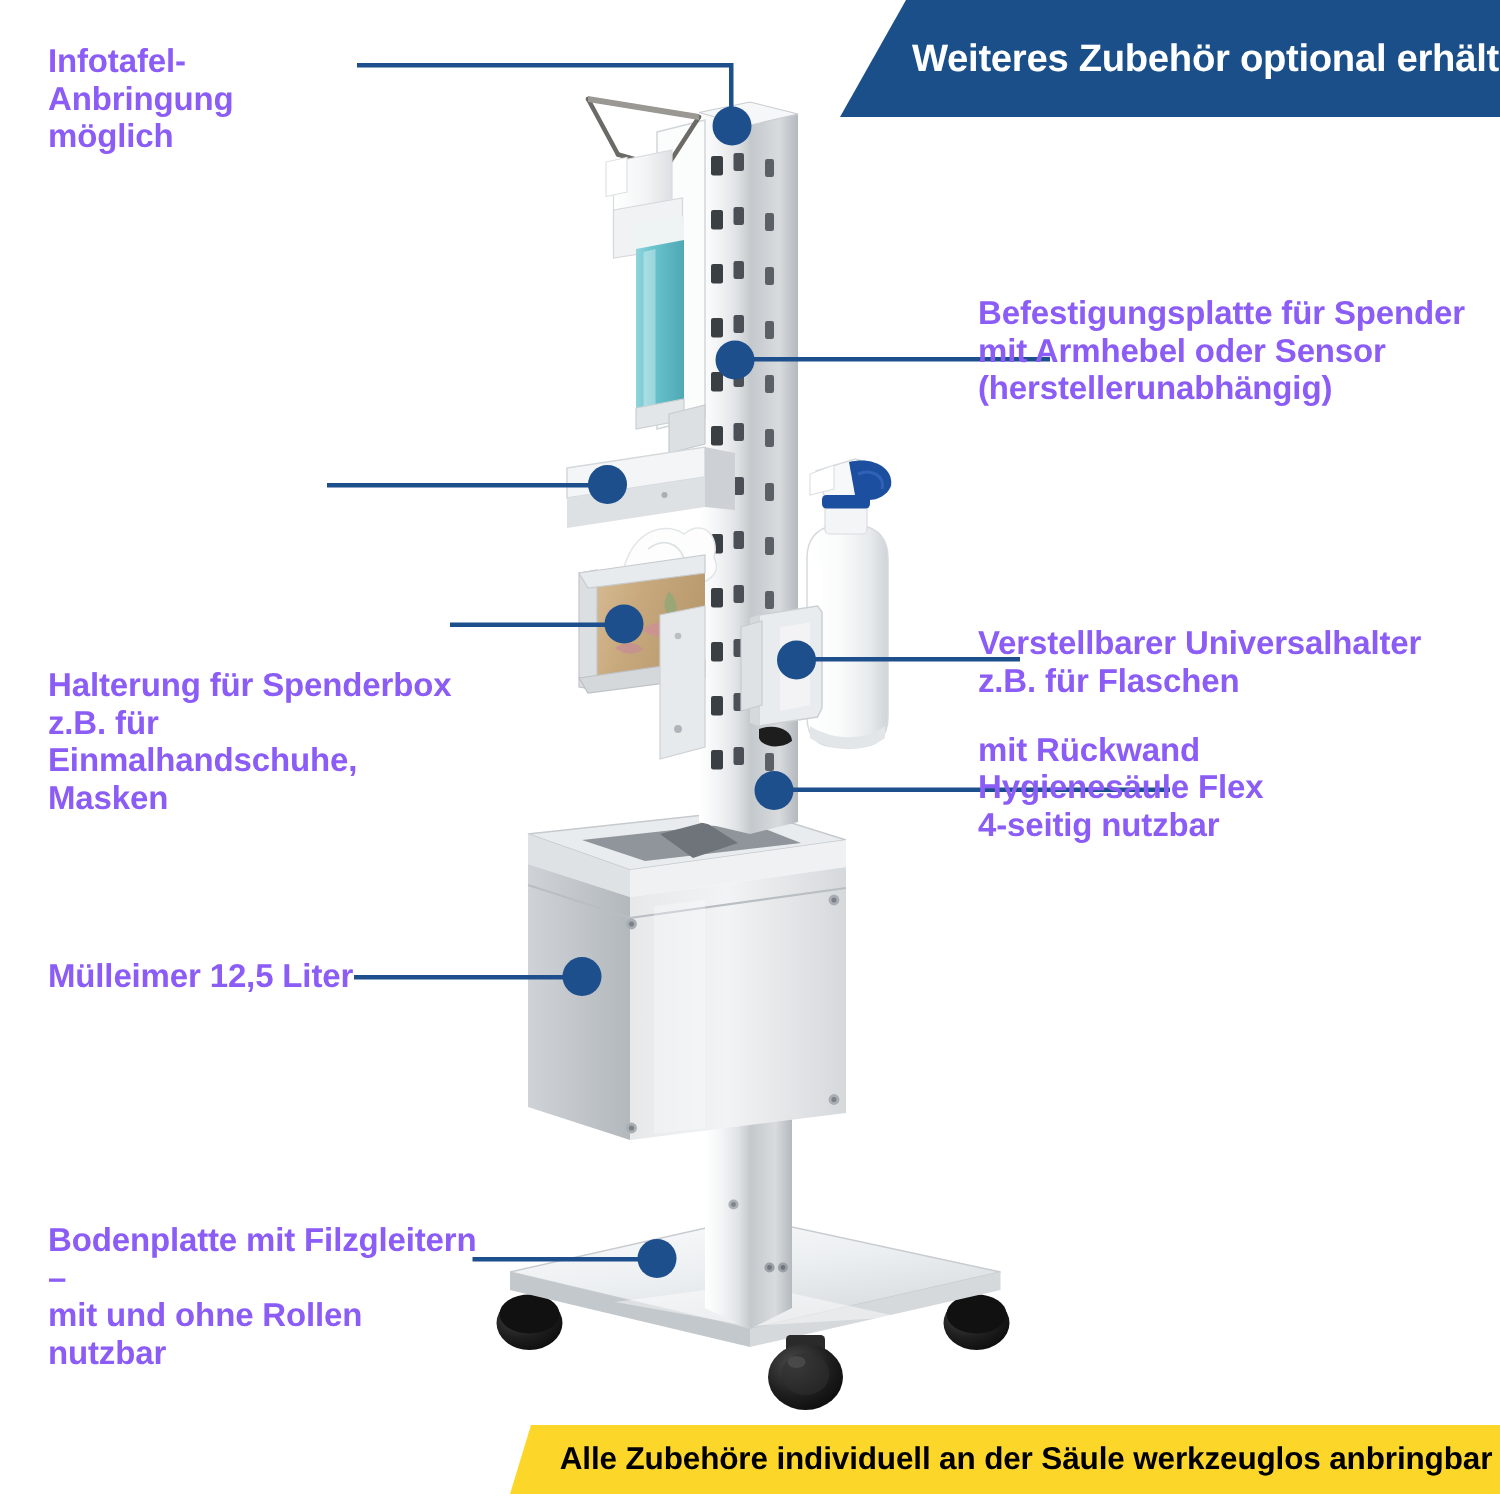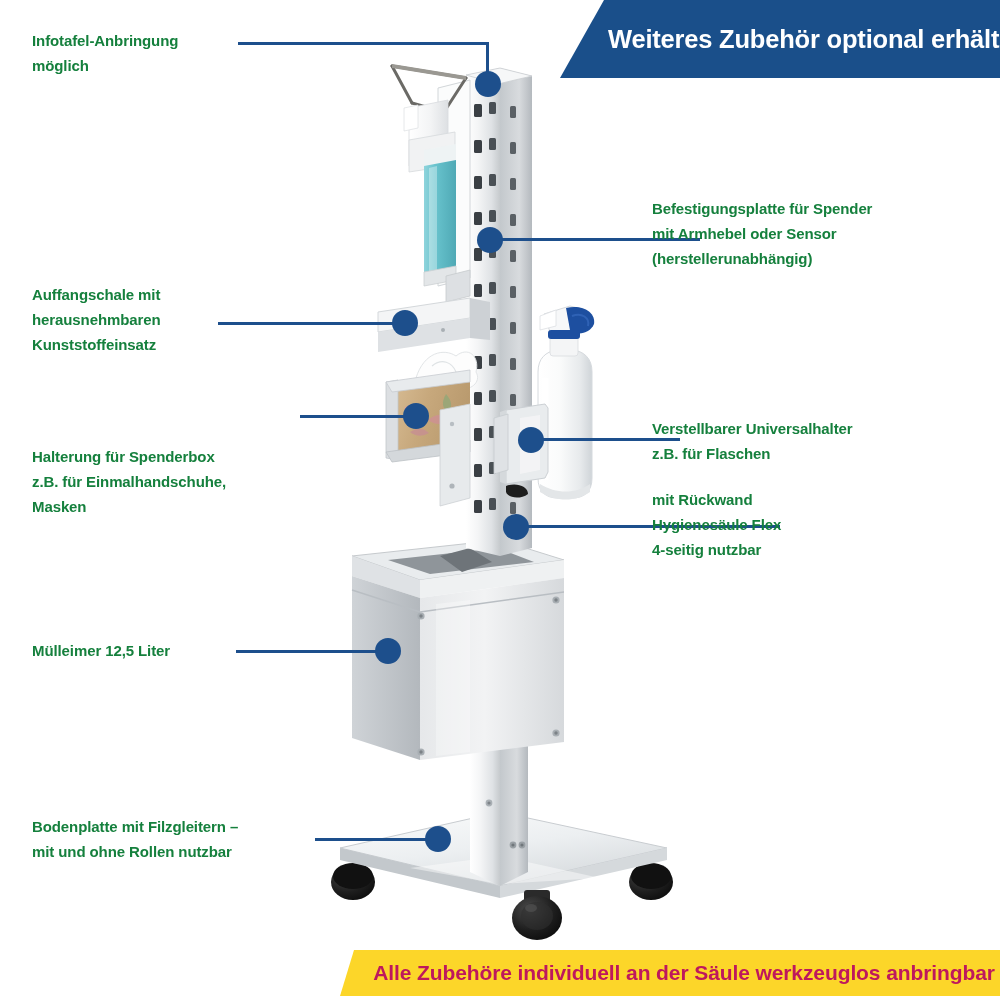--- a/index.html
+++ b/index.html
@@ -29,34 +29,34 @@
     background: #1a4f8a;
     color: #ffffff;
     clip-path: polygon(44px 0, 440px 0, 440px 78px, 0px 78px);
     padding-left: 48px;
     font-size: 25.5px;
     letter-spacing: -0.2px;
   }
   #banner-bottom {
     left: 340px; top: 950px; width: 660px; height: 46px;
     background: #fcd629;
-    color: #be185d;
+    color: #000000;
     clip-path: polygon(14px 0, 660px 0, 660px 46px, 0px 46px);
     padding-left: 28px;
     font-size: 21px;
     justify-content: center;
     letter-spacing: -0.1px;
   }
 
   
   .callout {
     position: absolute;
-    color: #15803d;
+    color: #8b5cf6;
     font-weight: bold;
-    font-size: 15px;
+    font-size: 22px;
     line-height: 25px;
     letter-spacing: -0.1px;
   }
   .callout.right { text-align: left; }
   .callout.left  { text-align: left; }
 
   
   .lead-h {
     position: absolute;
     height: 3px;
@@ -374,25 +374,20 @@
     <div>Infotafel-Anbringung</div>
     <div>möglich</div>
   </div>
 
   <div class="callout right" style="right:18px; top:196px; width:330px;">
     <div>Befestigungsplatte für Spender</div>
     <div>mit Armhebel oder Sensor</div>
     <div>(herstellerunabhängig)</div>
   </div>
 
-  <div class="callout left" style="left:32px; top:282px; width:215px;">
-    <div>Auffangschale mit</div>
-    <div>herausnehmbaren</div>
-    <div>Kunststoffeinsatz</div>
-  </div>
 
   <div class="callout left" style="left:32px; top:396px; width:275px;margin-top:48px;">
     <div>Halterung für Spenderbox</div>
     <div>z.B. für Einmalhandschuhe,</div>
     <div>Masken</div>
   </div>
 
   <div class="callout right" style="right:18px; top:400px; width:330px;margin-top:16px;">
     <div>Verstellbarer Universalhalter</div>
     <div>z.B. für Flaschen</div>

